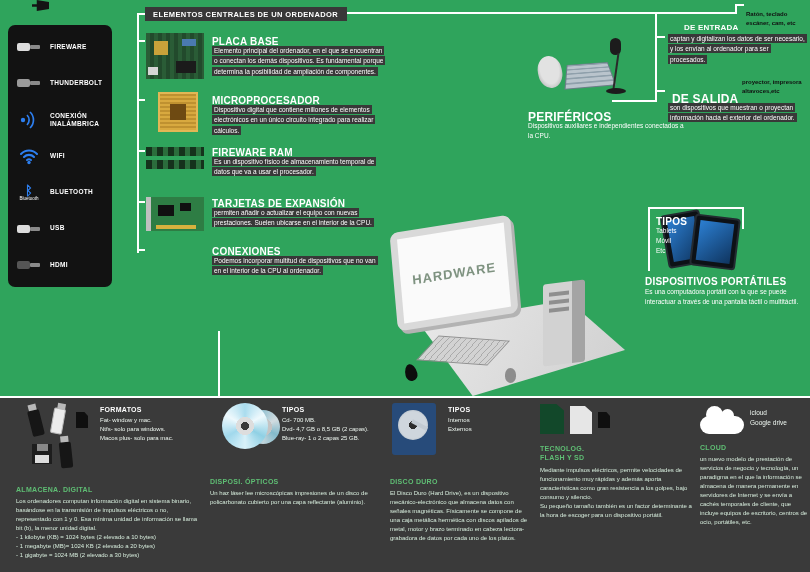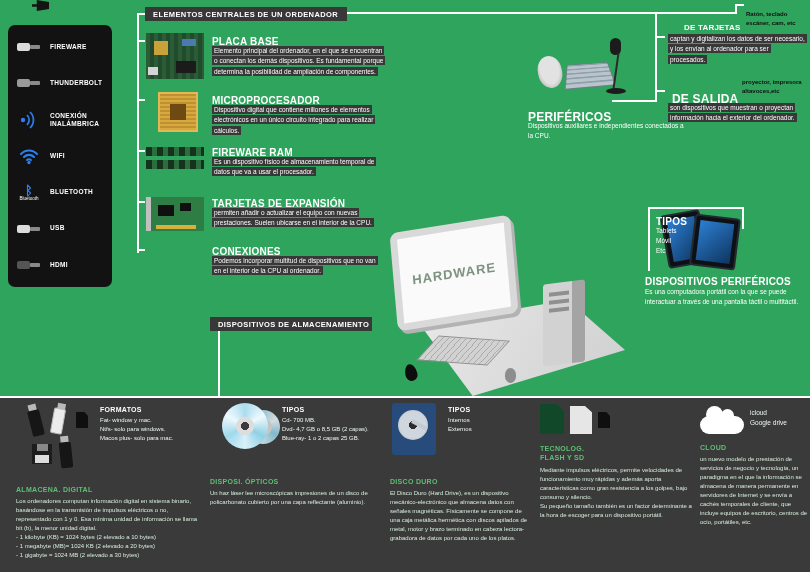--- a/index.html
+++ b/index.html
@@ -187,21 +187,21 @@
 
   <div class="img-card" style="left:146px;top:197px"></div>
   <div class="item-title" style="left:212px;top:198px">TARJETAS DE EXPANSIÓN</div>
   <div class="hl" style="left:212px;top:208px;width:172px"><span>permiten añadir o actualizar el equipo con nuevas prestaciones. Suelen ubicarse en el interior de la CPU.</span></div>
 
   <div class="item-title" style="left:212px;top:246px">CONEXIONES</div>
   <div class="hl" style="left:212px;top:256px;width:172px"><span>Podemos incorporar multitud de dispositivos que no van en el interior de la CPU al ordenador.</span></div>
 
   <div class="btext pre" style="left:746px;top:10px">Ratón, teclado
 escáner, cam, etc</div>
-  <div class="item-title" style="left:684px;top:23px;font-size:8px">DE TARJETAS</div>
+  <div class="item-title" style="left:684px;top:23px;font-size:8px">DE ENTRADA</div>
   <div class="hl" style="left:668px;top:34px;width:138px"><span>captan y digitalizan los datos de ser necesario, y los envían al ordenador para ser procesados.</span></div>
 
   <div class="btext pre" style="left:742px;top:78px">proyector, impresora
 altavoces,etc</div>
   <div class="item-title" style="left:672px;top:92px;font-size:12px">DE SALIDA</div>
   <div class="hl" style="left:668px;top:103px;width:138px"><span>son dispositivos que muestran o proyectan información hacia el exterior del ordenador.</span></div>
 
   <div class="img-mouse" style="left:538px;top:56px"></div>
   <div class="img-keyboard" style="left:566px;top:58px"></div>
   <div class="img-mic" style="left:602px;top:38px">
@@ -215,37 +215,36 @@
   <div class="tablet" style="left:664px;top:212px;width:40px;height:54px;transform:rotate(-10deg)">
       <span class="scr"></span>
     </div>
   <div class="tablet" style="left:692px;top:216px;width:46px;height:52px;transform:rotate(7deg)">
       <span class="scr"></span>
     </div>
   <div class="item-title" style="left:656px;top:216px;z-index:5">TIPOS</div>
   <div class="wtext pre" style="left:656px;top:226px;z-index:5">Tablets
 Móvil
 Etc</div>
-  <div class="item-title" style="left:645px;top:276px">DISPOSITIVOS PERIFÉRICOS</div>
+  <div class="item-title" style="left:645px;top:276px">DISPOSITIVOS PORTÁTILES</div>
   <div class="wtext" style="left:645px;top:287px;width:156px">Es una computadora portátil con la que se puede interactuar a través de una pantalla táctil o multitáctil.</div>
 
   <div class="pc">
     <div class="pc-desk"></div>
     <div class="pc-tower"></div>
     <div class="pc-monitor">
       <div class="pc-screen">
         <span>HARDWARE</span>
       </div>
     </div>
     <div class="pc-keyboard"></div>
     <div class="pc-blob"></div>
     <div class="pc-mouse"></div>
   </div>
 
-  <div class="bar" style="left:210px;top:317px;width:162px;height:14px">DISPOSITIVOS DE ALMACENAMIENTO</div>
 
   <div class="bsec">
 
     <div class="usbstick" style="left:30px;top:12px;transform:rotate(-14deg)"></div>
     <div class="usbstick white" style="left:52px;top:10px;transform:rotate(10deg)"></div>
     <div class="microsd" style="left:76px;top:14px"></div>
     <div class="floppy" style="left:32px;top:46px"></div>
     <div class="usbstick" style="left:60px;top:44px;transform:rotate(-6deg)"></div>
     <div class="whead" style="left:100px;top:8px">FORMATOS</div>
     <div class="wbody pre" style="left:100px;top:18px;width:100px">Fat- window y mac.

